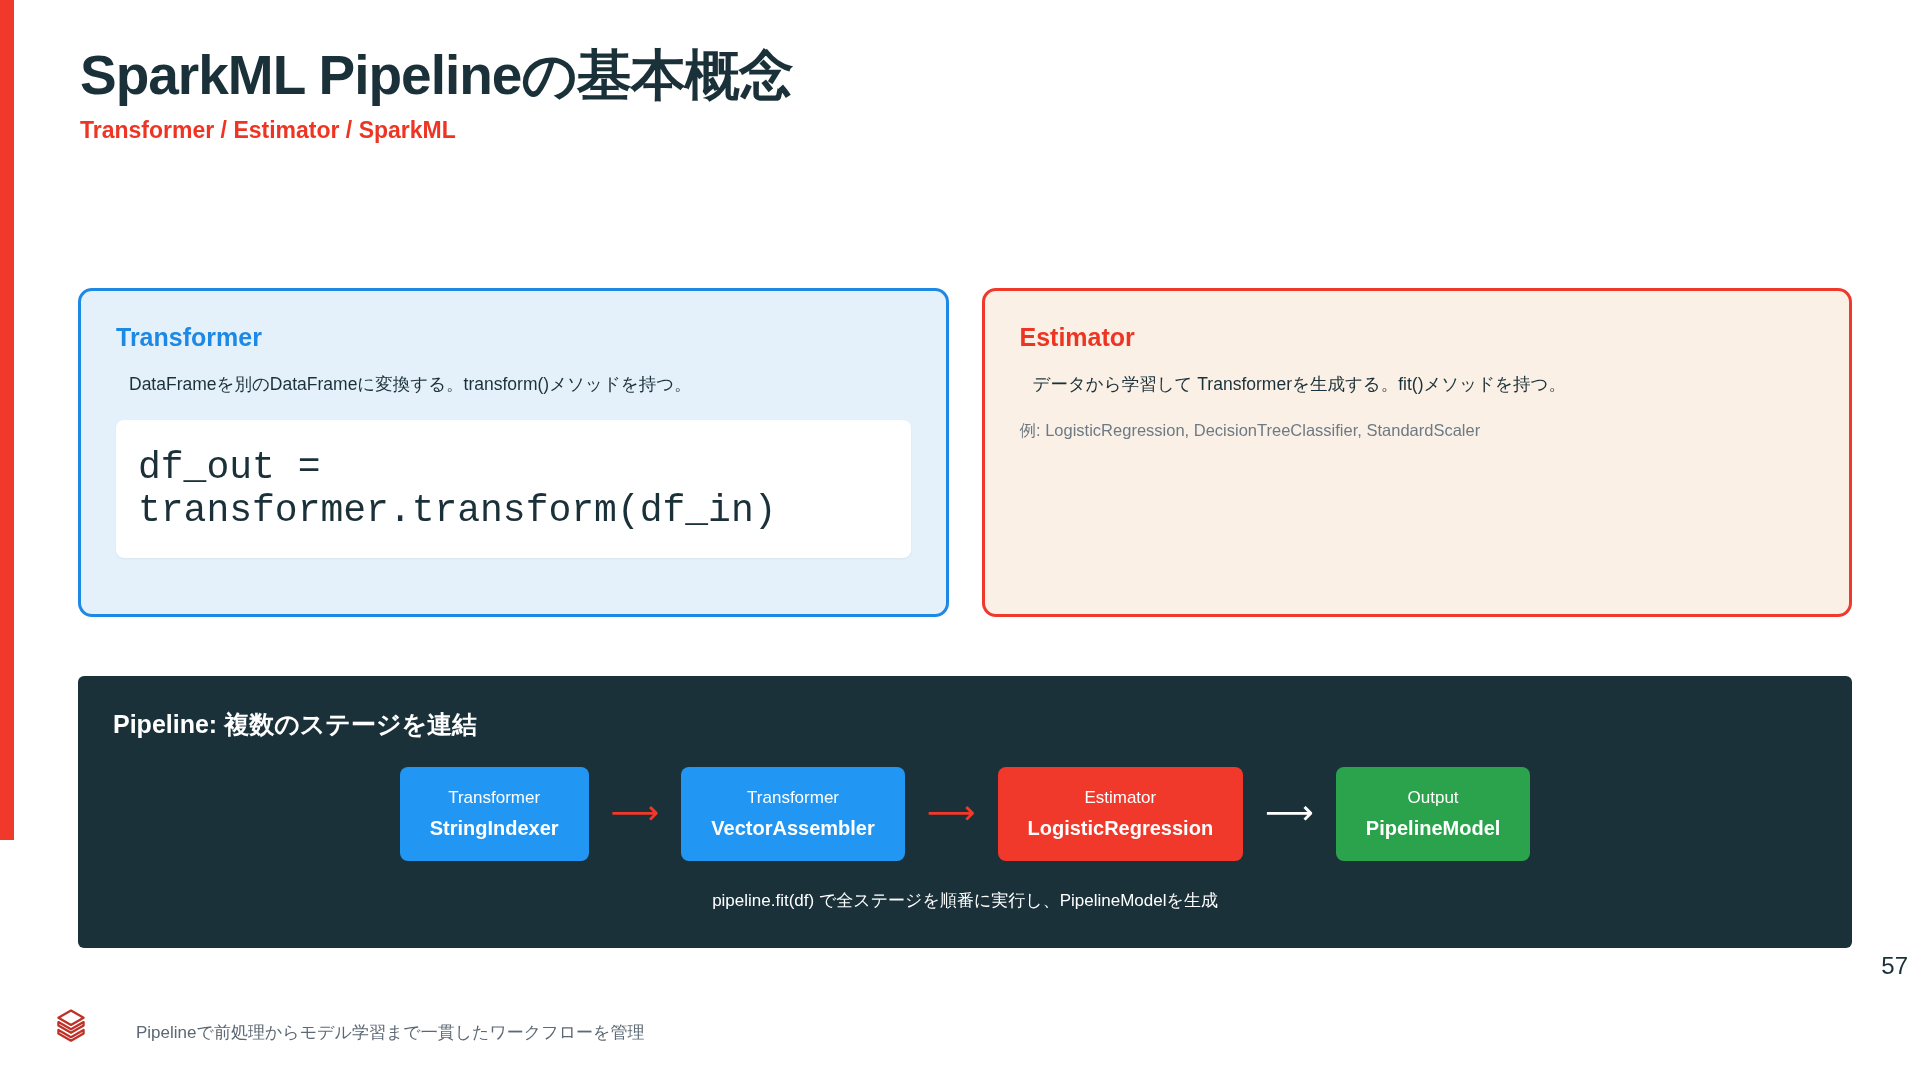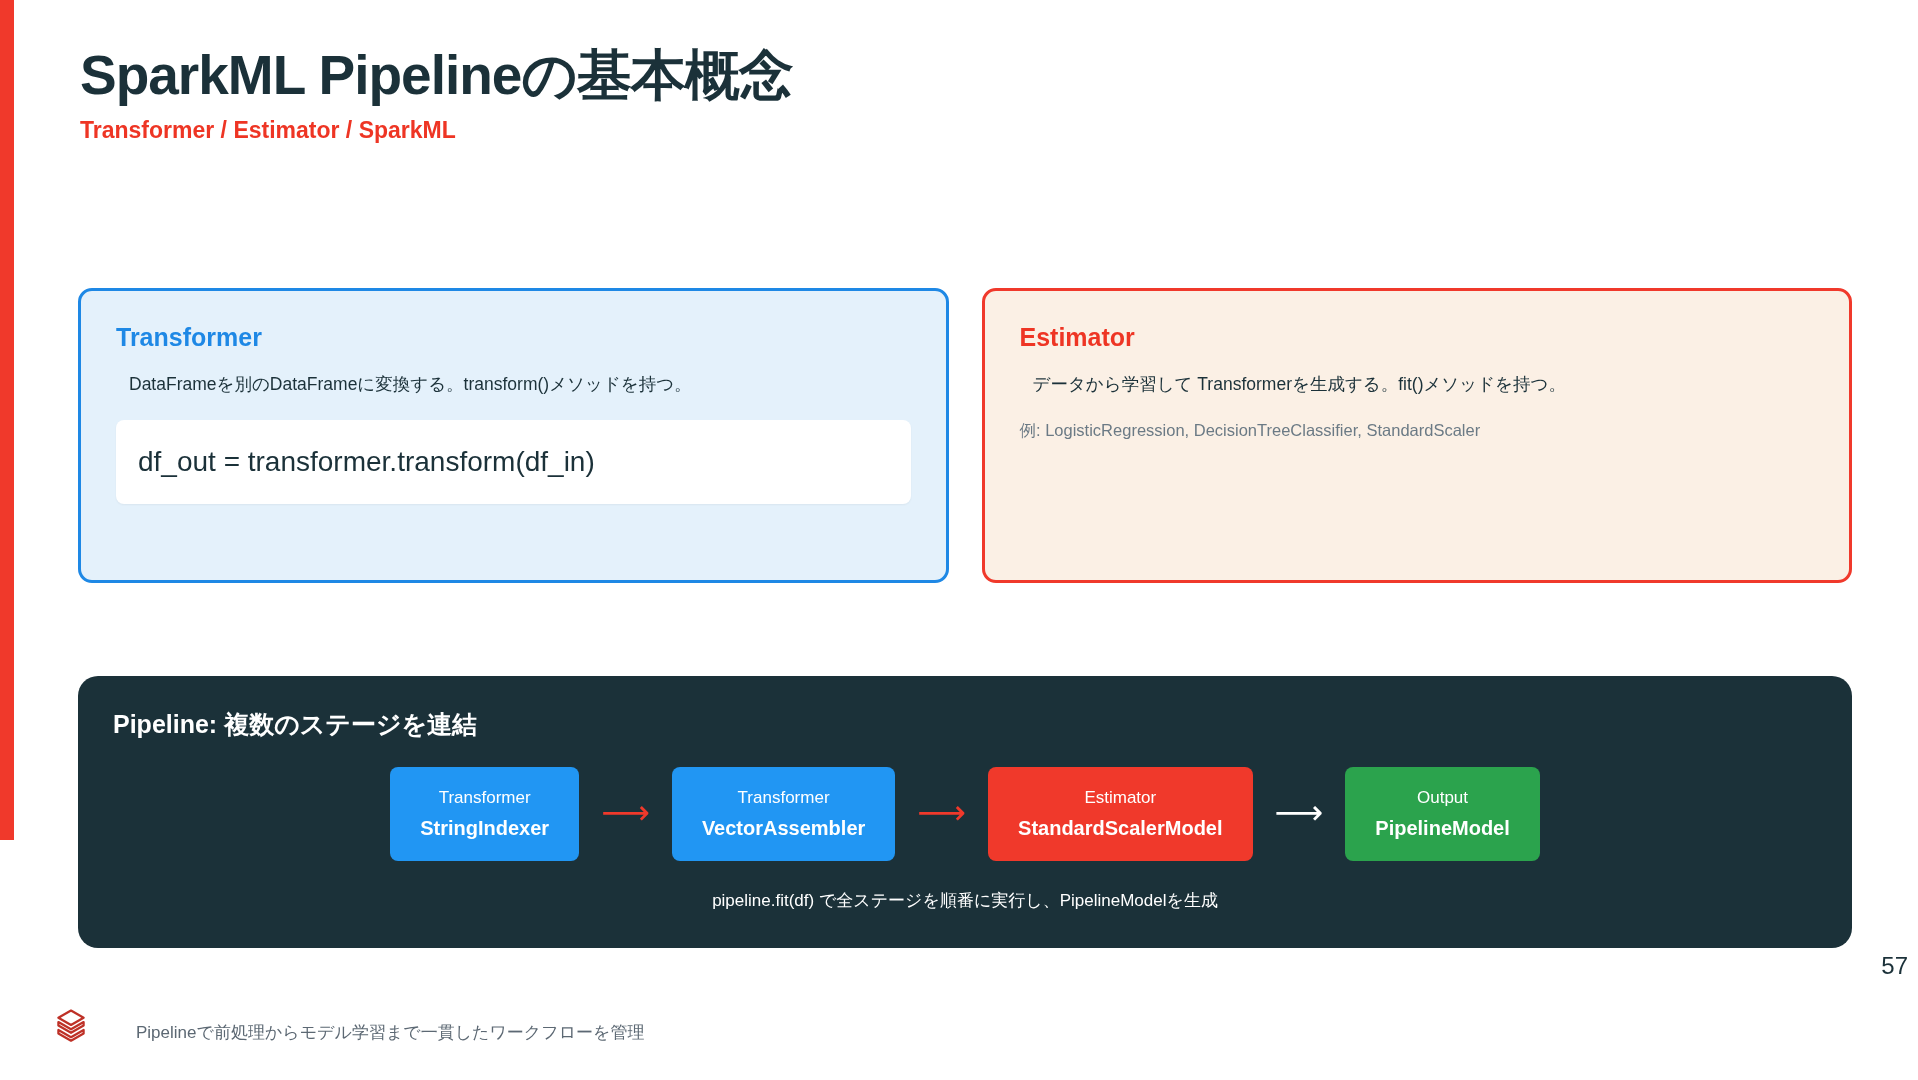--- a/index.html
+++ b/index.html
@@ -37,28 +37,28 @@
   .card--estimator   { background: #FBF0E5; border: 3px solid #F0392B; }
   .card-title { font-size: 25px; font-weight: bold; margin-bottom: 20px; }
   .card--transformer .card-title { color: #1E88E5; }
   .card--estimator   .card-title { color: #EE3524; }
   .card-desc { font-size: 17.5px; color: #1B3139; margin-bottom: 24px; margin-left: 13px; }
   .codebox {
     background: #ffffff; border-radius: 8px; padding: 26px 22px;
     box-shadow: 0 1px 2px rgba(27,49,57,0.06); margin-bottom: 24px;
   }
   .codebox code {
-    font-family: Liberation Sans, sans-serif;
-    font-size: 28px; color: #1B3139; letter-spacing: 0; text-align: right;
+    font-family: Liberation Mono, monospace;
+    font-size: 38px; color: #1B3139; letter-spacing: 0; text-align: right;
   }
   .card-examples { font-size: 16.5px; color: #6B7A85; }
 
   .pipeline {
     position: absolute; left: 78px; top: 676px; width: 1774px; height: 272px;
-    background: #1B3139; border-radius: 20px; padding: 32px 35px;
+    background: #1B3139; border-radius: 6px; padding: 32px 35px;
   }
   .pipeline-title { font-size: 25px; font-weight: bold; color: #ffffff; }
   .flow {
     margin-top: 26px; display: flex; align-items: center; justify-content: center;
   }
   .stage {
     border-radius: 8px; padding: 21px 30px; text-align: center; color: #ffffff;
   }
   .stage-type { font-size: 17px; font-weight: normal; margin-bottom: 9px; }
   .stage-name { font-size: 20px; font-weight: bold; }
@@ -117,21 +117,21 @@
         <div class="stage-name">StringIndexer</div>
       </div>
       <span class="arrow" style="color: rgb(240, 57, 43);">⟶</span>
       <div class="stage" style="background-color: rgb(33, 150, 243);">
         <div class="stage-type">Transformer</div>
         <div class="stage-name">VectorAssembler</div>
       </div>
       <span class="arrow" style="color: rgb(240, 57, 43);">⟶</span>
       <div class="stage" style="background-color: rgb(240, 57, 43);">
         <div class="stage-type">Estimator</div>
-        <div class="stage-name">StandardScalerModel</div>
+        <div class="stage-name">LogisticRegression</div>
       </div>
       <span class="arrow" style="color: rgb(255, 255, 255);">⟶</span>
       <div class="stage" style="background-color: rgb(43, 163, 77);">
         <div class="stage-type">Output</div>
         <div class="stage-name">PipelineModel</div>
       </div>
     </div>
 
     <div class="pipeline-caption">pipeline.fit(df) で全ステージを順番に実行し、PipelineModelを生成</div>
   </div>

